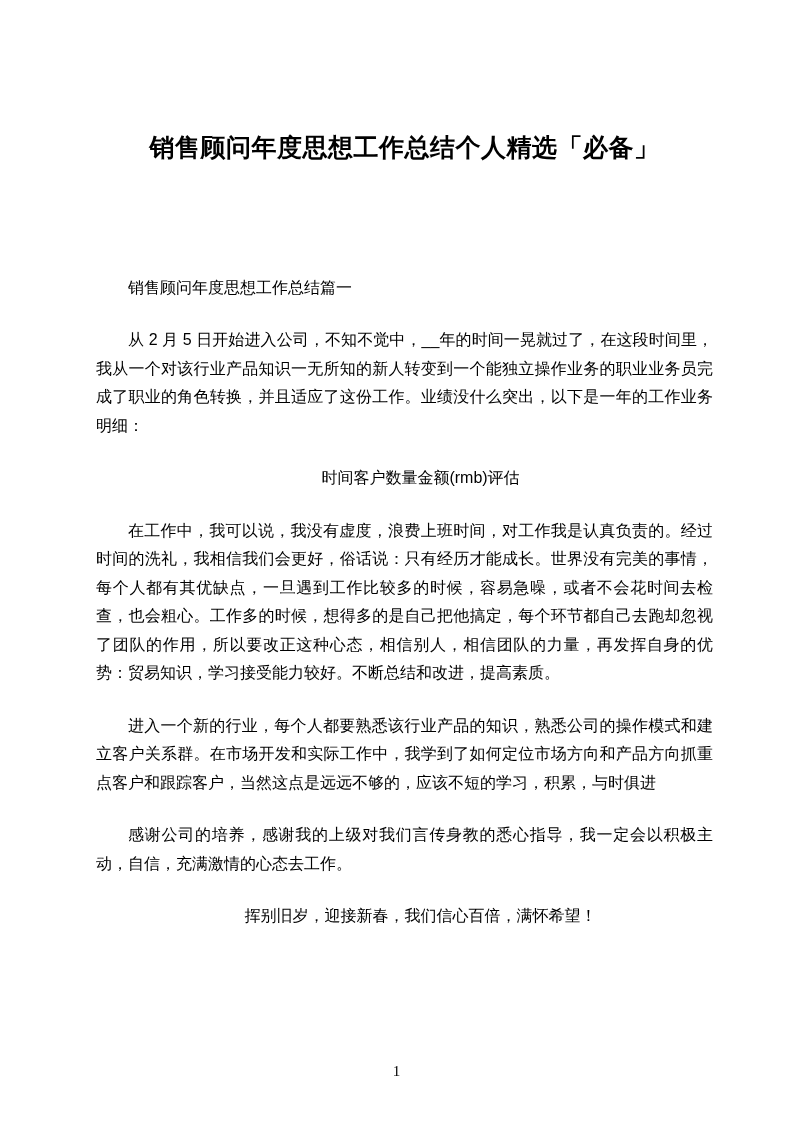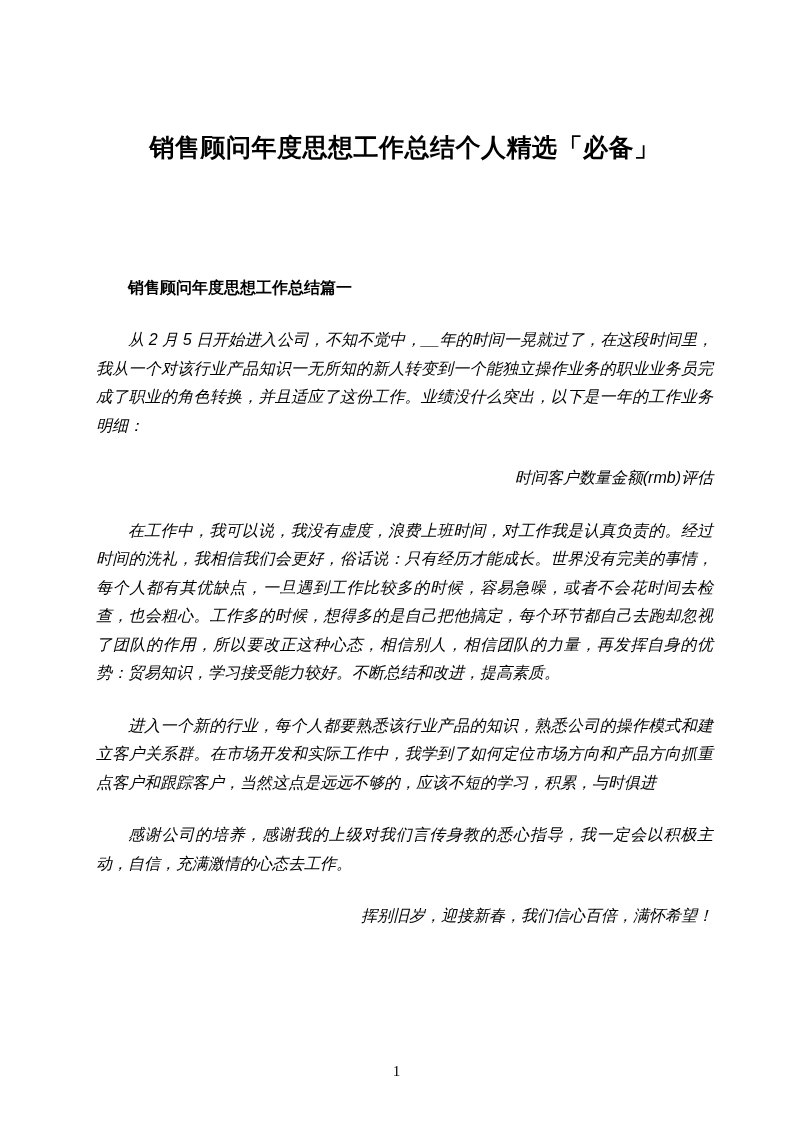--- a/index.html
+++ b/index.html
@@ -28,35 +28,34 @@
     margin: 130px 0 0 0;
     font-size: 25px;
     font-weight: bold;
     text-align: center;
     letter-spacing: 0.5px;
     line-height: 34px;
   }
   .section-heading {
     margin: 110px 0 0 0;
     font-size: 16px;
-    font-weight: bold;
+    font-weight: normal;
     line-height: 28px;
     text-indent: 2em;
   }
   .para {
     margin: 24px 0 0 0;
     font-size: 16px;
     line-height: 28.5px;
     text-indent: 2em;
     text-align: justify;
     word-break: break-all;
-    font-style: italic;
   }
   .para.single {
-    text-align: right;
+    text-align: center;
   }
   .page-footer {
     position: absolute;
     left: 0;
     right: 0;
     bottom: 42px;
     text-align: center;
     font-family: "Liberation Serif", "DejaVu Serif", serif;
     font-size: 15px;
     color: #000000;

